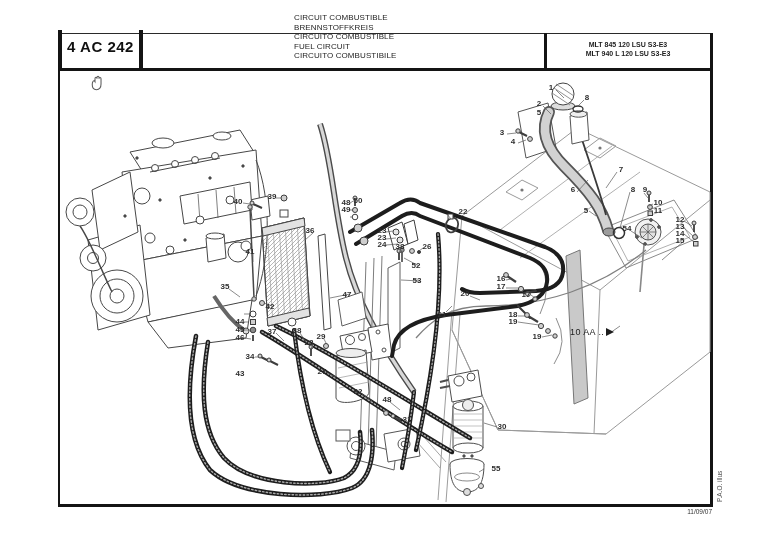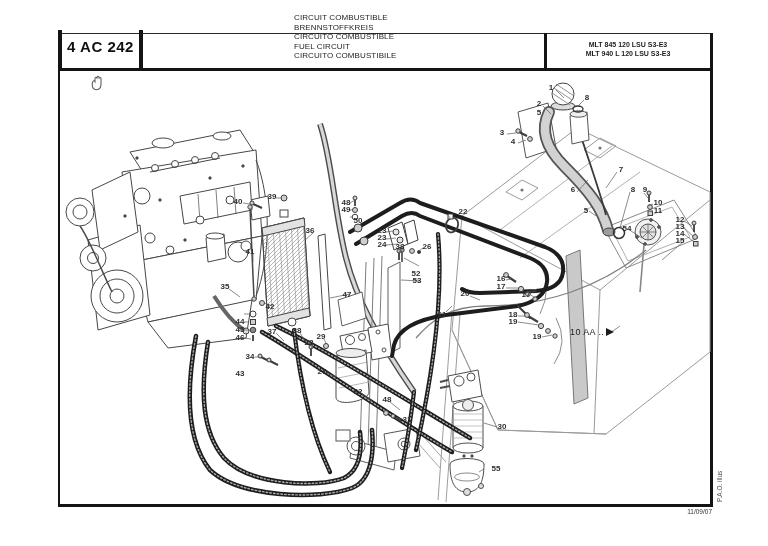--- a/index.html
+++ b/index.html
@@ -449,22 +449,22 @@
       <span class="co" style="left: 463px; top: 212px;">22</span>
       <span class="co" style="left: 382px; top: 231px;">23</span>
       <span class="co" style="left: 382px; top: 238px;">23</span>
       <span class="co" style="left: 382px; top: 245px;">24</span>
       <span class="co" style="left: 400px; top: 247px;">38</span>
       <span class="co" style="left: 427px; top: 247px;">26</span>
       <span class="co" style="left: 310px; top: 231px;">36</span>
       <span class="co" style="left: 347px; top: 295px;">47</span>
       <span class="co" style="left: 346px; top: 203px;">48</span>
       <span class="co" style="left: 346px; top: 210px;">49</span>
-      <span class="co" style="left: 346px; top: 221px; padding-left: 24px;">50</span>
-      <span class="co" style="left: 416px; top: 274px;">52</span>
+      <span class="co" style="left: 346px; top: 201px; padding-left: 24px;">50</span>
+      <span class="co" style="left: 416px; top: 266px;">52</span>
       <span class="co" style="left: 417px; top: 281px;">53</span>
       <span class="co" style="left: 272px; top: 197px;">39</span>
       <span class="co" style="left: 238px; top: 202px;">40</span>
       <span class="co" style="left: 250px; top: 252px;">41</span>
       <span class="co" style="left: 270px; top: 307px;">42</span>
       <span class="co" style="left: 225px; top: 287px;">35</span>
       <span class="co" style="left: 240px; top: 328px; margin-top: 46px;">43</span>
       <span class="co" style="left: 240px; top: 322px;">44</span>
       <span class="co" style="left: 240px; top: 330px;">45</span>
       <span class="co" style="left: 240px; top: 338px;">46</span>

